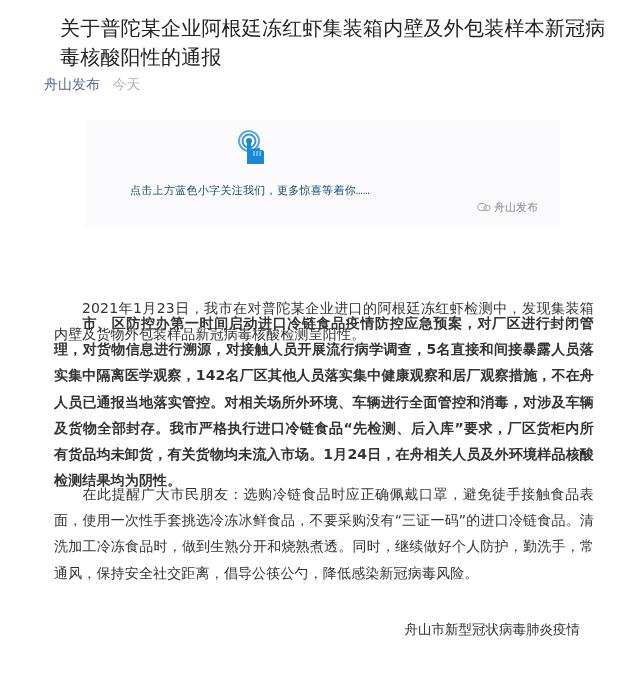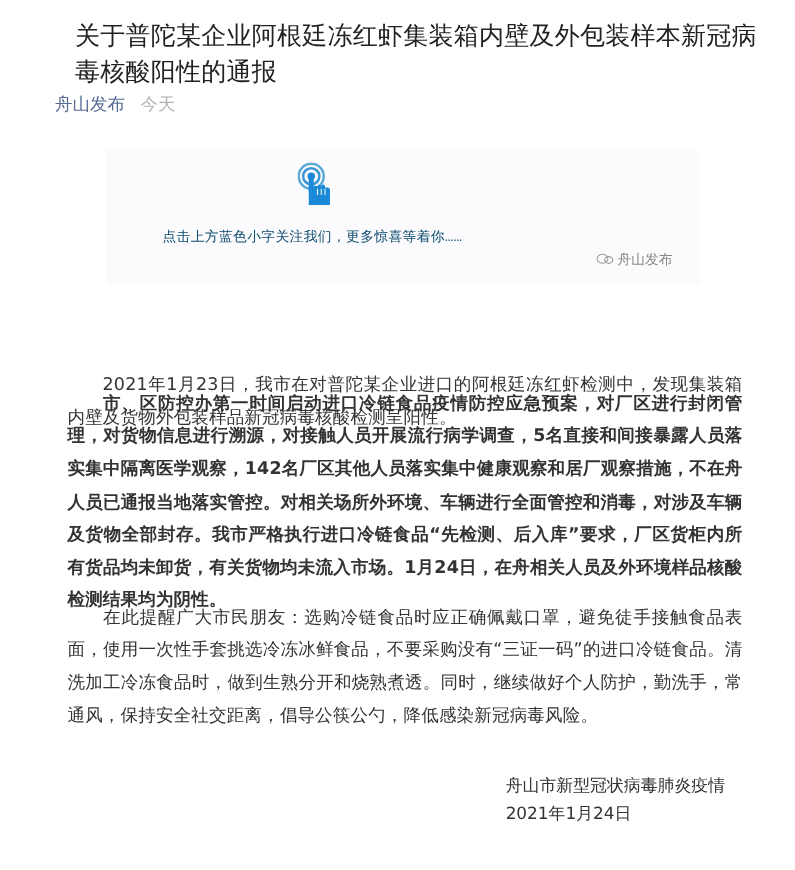--- a/index.html
+++ b/index.html
@@ -89,21 +89,21 @@
     }
     .p1 { top: 257px; margin-top: 38px; }
     .p2 { top: 310px; font-weight: bold; }
     .p3 { top: 481px; }
     .body-text .indent { display: inline-block; width: 28px; }
 
     .signature {
       position: absolute;
       right: 56px;
       top: 618px;
-      text-align: left;
+      text-align: right;
       font-size: 13.5px;
       line-height: 22px;
       color: #333333;
     }
     .signature div { white-space: nowrap; }
   </style>
 </head>
 <body>
 
 <h1 class="title">关于普陀某企业阿根廷冻红虾集装箱内壁及外包装样本新冠病毒核酸阳性的通报</h1>
@@ -138,14 +138,13 @@
 </div>
 
 <p class="body-text p1"><span class="indent"></span><span>2021年1月23日，我市在对普陀某企业进口的阿根廷冻红虾检测中，发现集装箱内壁及货物外包装样品新冠病毒核酸检测呈阳性。</span></p>
 
 <p class="body-text p2"><span class="indent"></span><span>市、区防控办第一时间启动进口冷链食品疫情防控应急预案，对厂区进行封闭管理，对货物信息进行溯源，对接触人员开展流行病学调查，5名直接和间接暴露人员落实集中隔离医学观察，142名厂区其他人员落实集中健康观察和居厂观察措施，不在舟人员已通报当地落实管控。对相关场所外环境、车辆进行全面管控和消毒，对涉及车辆及货物全部封存。我市严格执行进口冷链食品“先检测、后入库”要求，厂区货柜内所有货品均未卸货，有关货物均未流入市场。1月24日，在舟相关人员及外环境样品核酸检测结果均为阴性。</span></p>
 
 <p class="body-text p3"><span class="indent"></span><span>在此提醒广大市民朋友：选购冷链食品时应正确佩戴口罩，避免徒手接触食品表面，使用一次性手套挑选冷冻冰鲜食品，不要采购没有“三证一码”的进口冷链食品。清洗加工冷冻食品时，做到生熟分开和烧熟煮透。同时，继续做好个人防护，勤洗手，常通风，保持安全社交距离，倡导公筷公勺，降低感染新冠病毒风险。</span></p>
 
 <div class="signature">
   <div>舟山市新型冠状病毒肺炎疫情</div>
-  <div>2021年1月24日</div>
 </div>
 
 </body></html>

